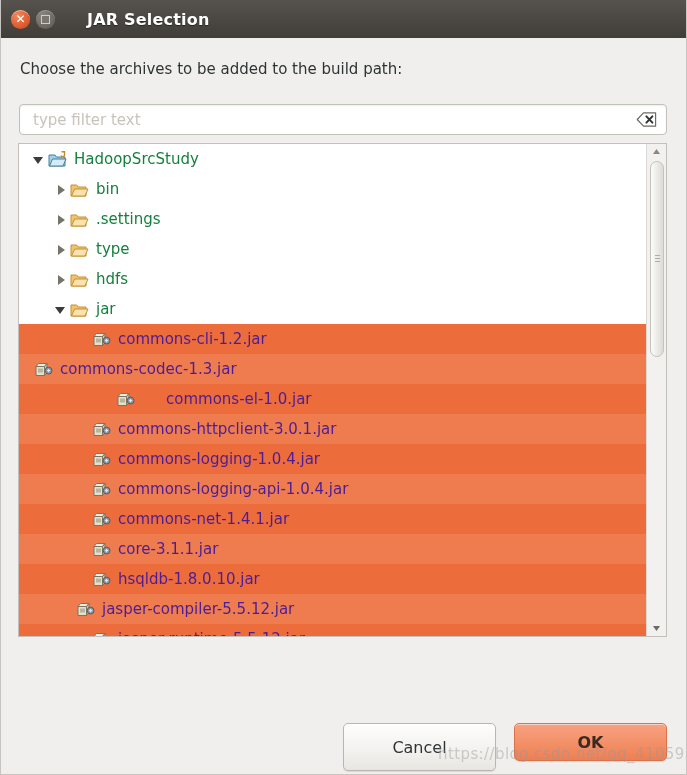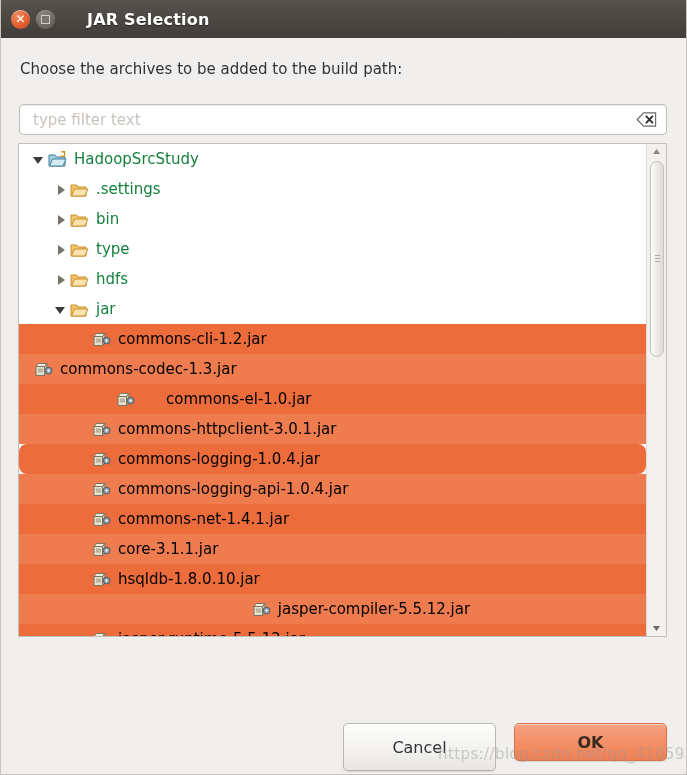--- a/index.html
+++ b/index.html
@@ -149,21 +149,21 @@
     align-items: center;
     box-sizing: border-box;
     white-space: nowrap;
   }
   .row.sel-a { background: #ed6c3b; }
   .row.sel-b { background: #ef7c4e; }
   .row .label {
     font-size: 15px;
     color: #15803d;
   }
-  .row.sel-a .label, .row.sel-b .label { color: #000000; }
+  .row.sel-a .label, .row.sel-b .label { color: #4c1d95; }
 
   .arrow {
     width: 11px;
     height: 11px;
     flex: 0 0 auto;
     margin-right: 4px;
     position: relative;
     cursor: pointer;
   }
   .arrow.closed::before {
@@ -322,29 +322,29 @@
               <path d="M13.5 0.8 L16.5 0.8 L16.5 4.2 Q16.5 5.6 14.8 5.6 Q13.4 5.6 13.2 4.4" fill="none" stroke="#c88a1e" stroke-width="1.4"></path>
             </svg></span>
           <span class="label">HadoopSrcStudy</span>
         </div>
         <div class="row" style="padding-left: 36px;">
           <span class="arrow closed"></span>
           <span class="icon"><svg width="19" height="17" viewBox="0 0 19 17" xmlns="http://www.w3.org/2000/svg">
               <path d="M1 4 L1 15 L16 15 L16 6 L8 6 L6.6 4 Z" fill="#f2c46a" stroke="#c88f2e" stroke-width="1"></path>
               <path d="M1.5 15 L4.6 8 L18 8 L14.9 15 Z" fill="#fbe3b0" stroke="#c88f2e" stroke-width="1"></path>
             </svg></span>
-          <span class="label">.settings</span>
+          <span class="label">bin</span>
         </div>
         <div class="row" style="padding-left: 36px;">
           <span class="arrow closed"></span>
           <span class="icon"><svg width="19" height="17" viewBox="0 0 19 17" xmlns="http://www.w3.org/2000/svg">
               <path d="M1 4 L1 15 L16 15 L16 6 L8 6 L6.6 4 Z" fill="#f2c46a" stroke="#c88f2e" stroke-width="1"></path>
               <path d="M1.5 15 L4.6 8 L18 8 L14.9 15 Z" fill="#fbe3b0" stroke="#c88f2e" stroke-width="1"></path>
             </svg></span>
-          <span class="label">bin</span>
+          <span class="label">.settings</span>
         </div>
         <div class="row" style="padding-left: 36px;">
           <span class="arrow closed"></span>
           <span class="icon"><svg width="19" height="17" viewBox="0 0 19 17" xmlns="http://www.w3.org/2000/svg">
               <path d="M1 4 L1 15 L16 15 L16 6 L8 6 L6.6 4 Z" fill="#f2c46a" stroke="#c88f2e" stroke-width="1"></path>
               <path d="M1.5 15 L4.6 8 L18 8 L14.9 15 Z" fill="#fbe3b0" stroke="#c88f2e" stroke-width="1"></path>
             </svg></span>
           <span class="label">type</span>
         </div>
         <div class="row" style="padding-left: 36px;">
@@ -404,21 +404,21 @@
           <span class="icon"><svg width="19" height="17" viewBox="0 0 19 17" xmlns="http://www.w3.org/2000/svg">
               <path d="M2 5.5 L10.5 5.5 L10.5 14.5 L2 14.5 Z" fill="#e4e0cf" stroke="#7a7560" stroke-width="1"></path>
               <path d="M2 5.5 L4.5 2.5 L13 2.5 L10.5 5.5 Z" fill="#f2efe2" stroke="#7a7560" stroke-width="1"></path>
               <path d="M10.5 5.5 L13 2.5 L13 11.5 L10.5 14.5 Z" fill="#c9c4ad" stroke="#7a7560" stroke-width="1"></path>
               <rect x="4" y="7.5" width="5" height="4" fill="#b9b49c"></rect>
               <circle cx="14.6" cy="9.6" r="3.4" fill="#8d9aa6" stroke="#515b66" stroke-width="1"></circle>
               <path d="M13 9.6 L16.2 9.6 M14.6 8 L14.6 11.2" stroke="#e8ecef" stroke-width="1"></path>
             </svg></span>
           <span class="label">commons-httpclient-3.0.1.jar</span>
         </div>
-        <div class="row sel-a" style="padding-left: 58px; border-radius: 8px;">
+        <div class="row sel-a" style="padding-left: 58px;">
           <span class="arrow none"></span>
           <span class="icon"><svg width="19" height="17" viewBox="0 0 19 17" xmlns="http://www.w3.org/2000/svg">
               <path d="M2 5.5 L10.5 5.5 L10.5 14.5 L2 14.5 Z" fill="#e4e0cf" stroke="#7a7560" stroke-width="1"></path>
               <path d="M2 5.5 L4.5 2.5 L13 2.5 L10.5 5.5 Z" fill="#f2efe2" stroke="#7a7560" stroke-width="1"></path>
               <path d="M10.5 5.5 L13 2.5 L13 11.5 L10.5 14.5 Z" fill="#c9c4ad" stroke="#7a7560" stroke-width="1"></path>
               <rect x="4" y="7.5" width="5" height="4" fill="#b9b49c"></rect>
               <circle cx="14.6" cy="9.6" r="3.4" fill="#8d9aa6" stroke="#515b66" stroke-width="1"></circle>
               <path d="M13 9.6 L16.2 9.6 M14.6 8 L14.6 11.2" stroke="#e8ecef" stroke-width="1"></path>
             </svg></span>
           <span class="label">commons-logging-1.0.4.jar</span>
@@ -464,21 +464,21 @@
           <span class="icon"><svg width="19" height="17" viewBox="0 0 19 17" xmlns="http://www.w3.org/2000/svg">
               <path d="M2 5.5 L10.5 5.5 L10.5 14.5 L2 14.5 Z" fill="#e4e0cf" stroke="#7a7560" stroke-width="1"></path>
               <path d="M2 5.5 L4.5 2.5 L13 2.5 L10.5 5.5 Z" fill="#f2efe2" stroke="#7a7560" stroke-width="1"></path>
               <path d="M10.5 5.5 L13 2.5 L13 11.5 L10.5 14.5 Z" fill="#c9c4ad" stroke="#7a7560" stroke-width="1"></path>
               <rect x="4" y="7.5" width="5" height="4" fill="#b9b49c"></rect>
               <circle cx="14.6" cy="9.6" r="3.4" fill="#8d9aa6" stroke="#515b66" stroke-width="1"></circle>
               <path d="M13 9.6 L16.2 9.6 M14.6 8 L14.6 11.2" stroke="#e8ecef" stroke-width="1"></path>
             </svg></span>
           <span class="label">hsqldb-1.8.0.10.jar</span>
         </div>
-        <div class="row sel-b" style="padding-left: 42px; justify-content: center;">
+        <div class="row sel-b" style="padding-left: 42px;">
           <span class="arrow none"></span>
           <span class="icon"><svg width="19" height="17" viewBox="0 0 19 17" xmlns="http://www.w3.org/2000/svg">
               <path d="M2 5.5 L10.5 5.5 L10.5 14.5 L2 14.5 Z" fill="#e4e0cf" stroke="#7a7560" stroke-width="1"></path>
               <path d="M2 5.5 L4.5 2.5 L13 2.5 L10.5 5.5 Z" fill="#f2efe2" stroke="#7a7560" stroke-width="1"></path>
               <path d="M10.5 5.5 L13 2.5 L13 11.5 L10.5 14.5 Z" fill="#c9c4ad" stroke="#7a7560" stroke-width="1"></path>
               <rect x="4" y="7.5" width="5" height="4" fill="#b9b49c"></rect>
               <circle cx="14.6" cy="9.6" r="3.4" fill="#8d9aa6" stroke="#515b66" stroke-width="1"></circle>
               <path d="M13 9.6 L16.2 9.6 M14.6 8 L14.6 11.2" stroke="#e8ecef" stroke-width="1"></path>
             </svg></span>
           <span class="label">jasper-compiler-5.5.12.jar</span>

